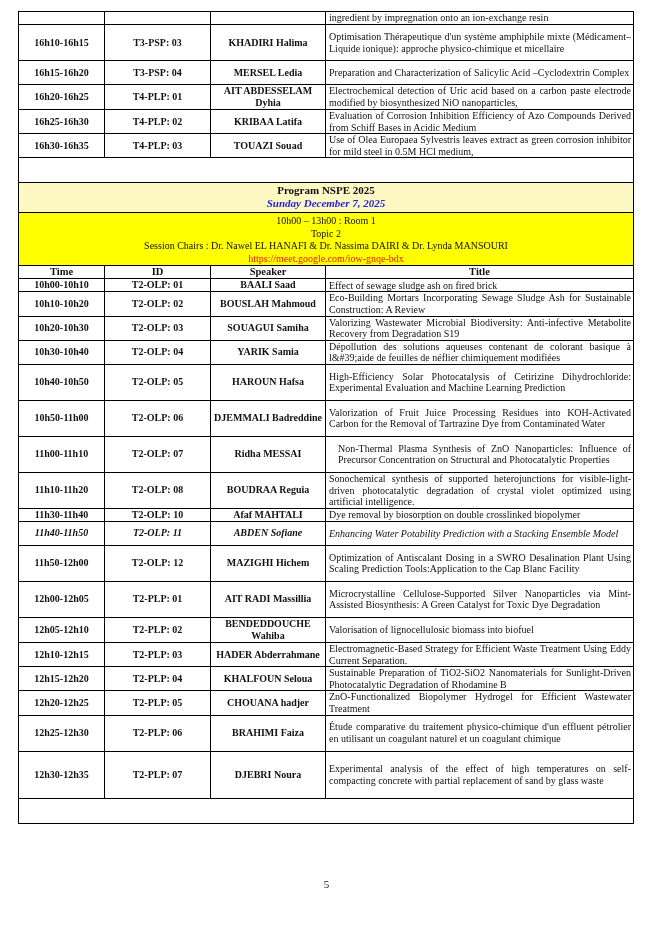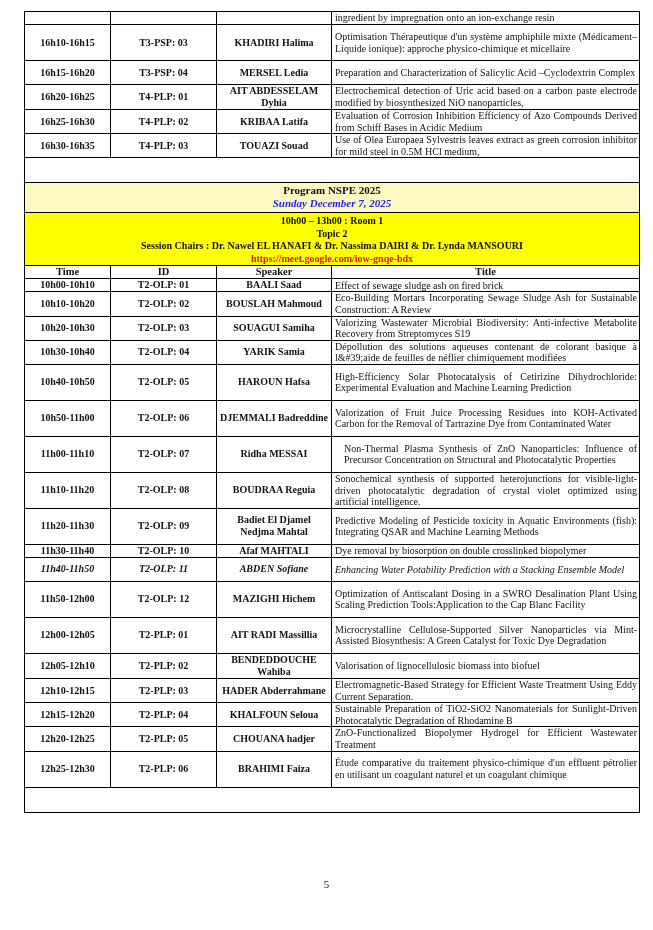--- a/index.html
+++ b/index.html
@@ -1,33 +1,33 @@
 <!DOCTYPE html>
 <html><head>
 <meta charset="utf-8">
 <style>
   html, body { margin:0; padding:0; background:#ffffff; }
   body { width:653px; height:930px; position:relative; overflow:hidden;
          font-family:"Liberation Serif", "DejaVu Serif", serif; color:#111; }
-  .page { position:absolute; left:24px; top:11px; width:615px; }
+  .page { position:absolute; left:18px; top:11px; width:615px; }
   table { border-collapse:collapse; width:615px; table-layout:fixed; }
   td, th { border:1px solid #000; padding:0 3px; }
   col.c-time { width:86px; }
   col.c-id { width:106px; }
   col.c-sp { width:115px; }
   col.c-title { width:308px; }
   .t-time, .t-id, .t-sp { font-weight:bold; text-align:center; font-size:10px; line-height:12px; }
   .t-title { font-size:10px; line-height:11.6px; text-align:justify; padding:0 2px 0 3px; }
   .hdr th { font-size:10.5px; font-weight:bold; line-height:12px; padding:0; }
   .gap td { height:24px; }
   .gap2 td { height:24px; }
   .prog { background:#fef9c3; text-align:center; font-weight:bold; padding:1px 0 2px 0; }
   .prog .p1 { font-size:11px; line-height:13px; }
   .prog .p2 { font-size:11px; line-height:13px; color:#1f1fe8; font-style:italic; }
-  .sess { background:#ffff00; text-align:center; font-weight:bold; font-size:10px; line-height:12.5px; padding:2px 0 0 0; }
+  .sess { background:#ffff00; text-align:center; font-weight:normal; font-size:10px; line-height:12.5px; padding:2px 0 0 0; }
   .sess .link { color:#e8190e; }
   .pagenum { position:absolute; left:0; width:653px; top:878px; text-align:center; font-size:11px; }
 </style>
 </head>
 <body>
 
 <div class="page">
   <table>
     <colgroup>
         <col class="c-time">
@@ -108,21 +108,21 @@
         <tr style="height: 24px;">
           <td class="t-time">10h10-10h20</td>
           <td class="t-id">T2-OLP: 02</td>
           <td class="t-sp">BOUSLAH Mahmoud</td>
           <td class="t-title">Eco-Building Mortars Incorporating Sewage Sludge Ash for Sustainable Construction: A Review</td>
         </tr>
         <tr style="height: 24px;">
           <td class="t-time">10h20-10h30</td>
           <td class="t-id">T2-OLP: 03</td>
           <td class="t-sp">SOUAGUI Samiha</td>
-          <td class="t-title">Valorizing Wastewater Microbial Biodiversity: Anti-infective Metabolite Recovery from Streptomyces S19</td>
+          <td class="t-title">Valorizing Wastewater Microbial Biodiversity: Anti-infective Metabolite Recovery from Degradation S19</td>
         </tr>
         <tr style="height: 24px;">
           <td class="t-time">10h30-10h40</td>
           <td class="t-id">T2-OLP: 04</td>
           <td class="t-sp">YARIK Samia</td>
           <td class="t-title">Dépollution des solutions aqueuses contenant de colorant basique à l&amp;#39;aide de feuilles de néflier chimiquement modifiées</td>
         </tr>
         <tr style="height: 36px;">
           <td class="t-time">10h40-10h50</td>
           <td class="t-id">T2-OLP: 05</td>
@@ -139,26 +139,20 @@
           <td class="t-time">11h00-11h10</td>
           <td class="t-id">T2-OLP: 07</td>
           <td class="t-sp">Ridha MESSAI</td>
           <td class="t-title" style="padding-left: 12px;">Non-Thermal Plasma Synthesis of ZnO Nanoparticles: Influence of Precursor Concentration on Structural and Photocatalytic Properties</td>
         </tr>
         <tr style="height: 36px;">
           <td class="t-time">11h10-11h20</td>
           <td class="t-id">T2-OLP: 08</td>
           <td class="t-sp">BOUDRAA Reguia</td>
           <td class="t-title">Sonochemical synthesis of supported heterojunctions for visible-light-driven photocatalytic degradation of crystal violet optimized using artificial intelligence.</td>
-        </tr>
-        <tr style="height: 36px;">
-          <td class="t-time">11h20-11h30</td>
-          <td class="t-id">T2-OLP: 09</td>
-          <td class="t-sp">Badiet El Djamel Nedjma Mahtal</td>
-          <td class="t-title">Predictive Modeling of Pesticide toxicity in Aquatic Environments (fish): Integrating QSAR and Machine Learning Methods</td>
         </tr>
         <tr style="height: 13px;">
           <td class="t-time">11h30-11h40</td>
           <td class="t-id">T2-OLP: 10</td>
           <td class="t-sp">Afaf MAHTALI</td>
           <td class="t-title">Dye removal by biosorption on double crosslinked biopolymer</td>
         </tr>
         <tr style="height: 24px; font-style: italic;">
           <td class="t-time">11h40-11h50</td>
           <td class="t-id">T2-OLP: 11</td>
@@ -199,20 +193,26 @@
           <td class="t-time">12h20-12h25</td>
           <td class="t-id">T2-PLP: 05</td>
           <td class="t-sp">CHOUANA hadjer</td>
           <td class="t-title">ZnO-Functionalized Biopolymer Hydrogel for Efficient Wastewater Treatment</td>
         </tr>
         <tr style="height: 36px; padding-left: 32px;">
           <td class="t-time">12h25-12h30</td>
           <td class="t-id">T2-PLP: 06</td>
           <td class="t-sp">BRAHIMI Faiza</td>
           <td class="t-title">Étude comparative du traitement physico-chimique d'un effluent pétrolier en utilisant un coagulant naturel et un coagulant chimique</td>
+        </tr>
+        <tr style="height: 47px;">
+          <td class="t-time">12h30-12h35</td>
+          <td class="t-id">T2-PLP: 07</td>
+          <td class="t-sp">DJEBRI Noura</td>
+          <td class="t-title">Experimental analysis of the effect of high temperatures on self-compacting concrete with partial replacement of sand by glass waste</td>
         </tr>
       </tbody>
     <tbody>
       <tr class="gap2">
           <td colspan="4"></td>
         </tr>
     </tbody>
   </table>
 </div>
 

